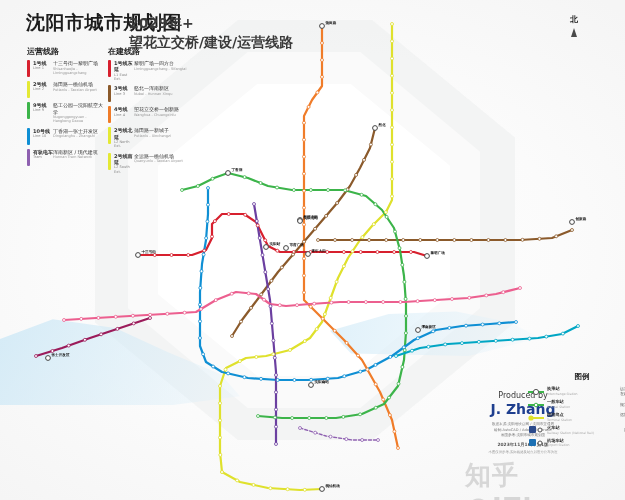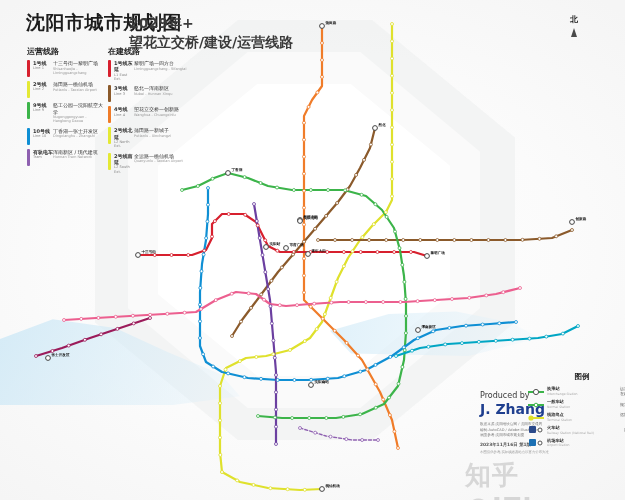--- a/index.html
+++ b/index.html
@@ -47,21 +47,21 @@
   .lg-desc{font-size:5px;color:#333;line-height:1.3;}
   .lg-desc .en{color:#999;font-size:3.5px;display:block;line-height:1.25;}
 
   
   .north{position:absolute;left:570px;top:14px;text-align:center;}
   .north-ch{font-size:8px;color:#222;font-weight:bold;}
   .north-ar{width:0;height:0;margin:3px auto 0;border-left:3px solid transparent;
      border-right:3px solid transparent;border-bottom:9px solid #4a4a4a;}
 
   
-  .prod{position:absolute;left:480px;top:390px;text-align:left;width:86px;}
+  .prod{position:absolute;left:480px;top:390px;text-align:center;width:86px;}
   .prod-by{font-size:8px;color:#3a3a3a;line-height:1.4;}
   .prod-nm{font-size:14px;font-weight:bold;color:#1f3f8f;}
   .prod-meta{font-size:3.6px;color:#777;line-height:1.5;margin-top:5px;}
   .prod-date{font-size:4.4px;color:#555;margin-top:4px;font-weight:bold;}
   .prod-foot{font-size:3.4px;color:#999;margin-top:3px;line-height:1.4;}
 
   
   .lgd2{position:absolute;left:528px;top:372px;width:108px;}
   .lgd2-t{font-size:7.5px;font-weight:bold;color:#222;text-align:center;margin-bottom:4px;}
   .lgd2-row{display:flex;align-items:center;margin-bottom:3px;}

